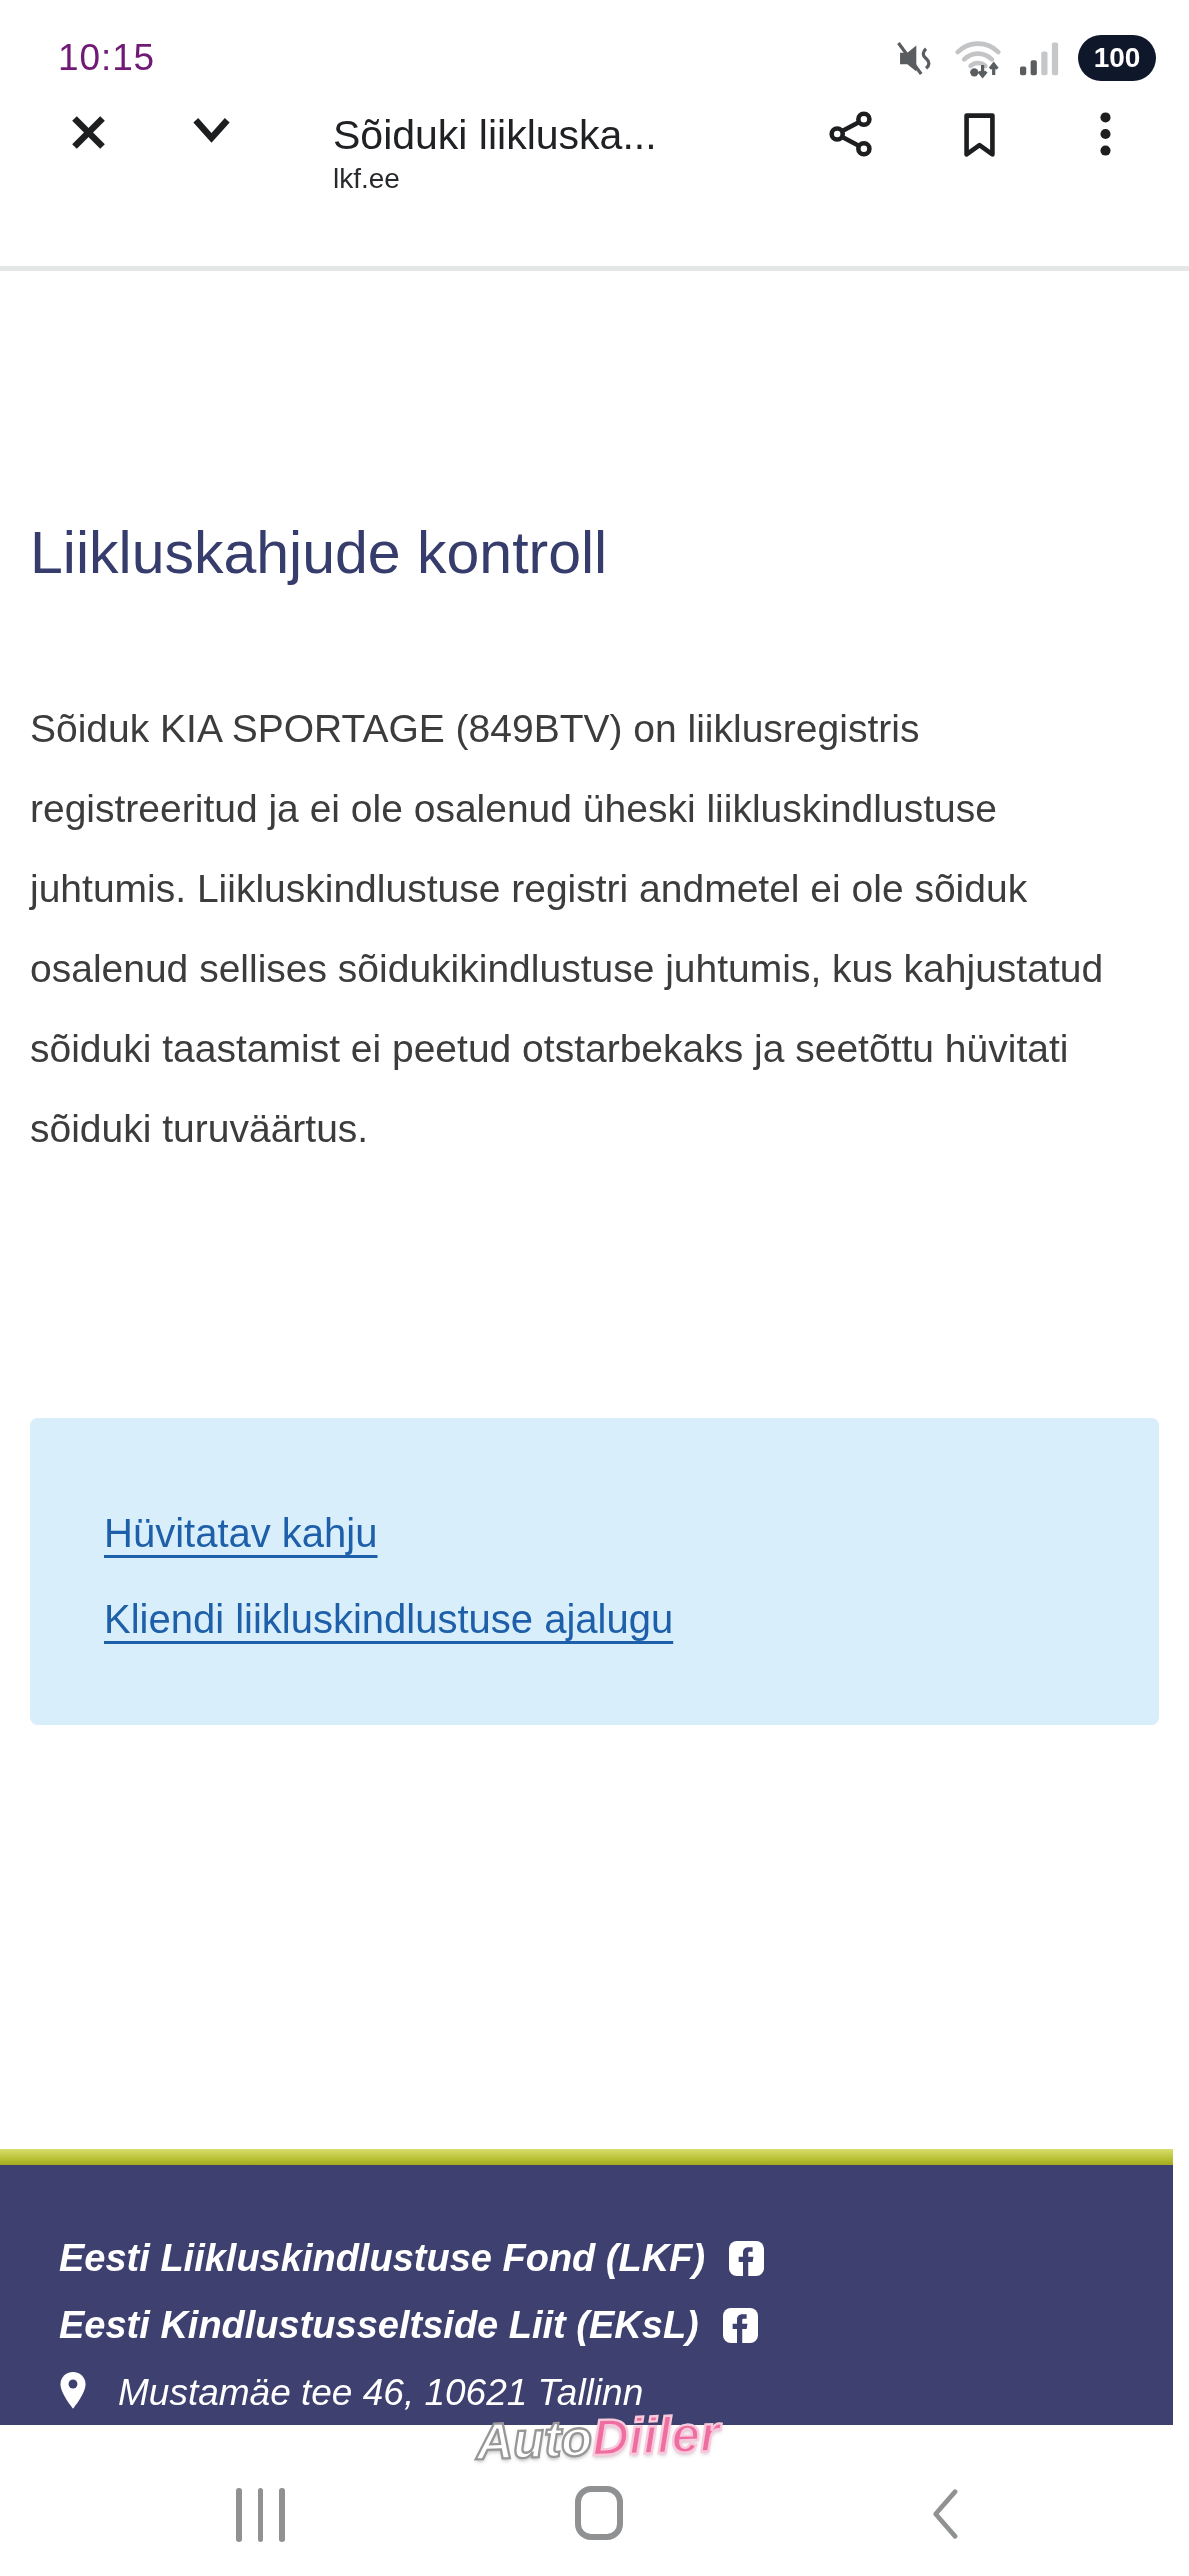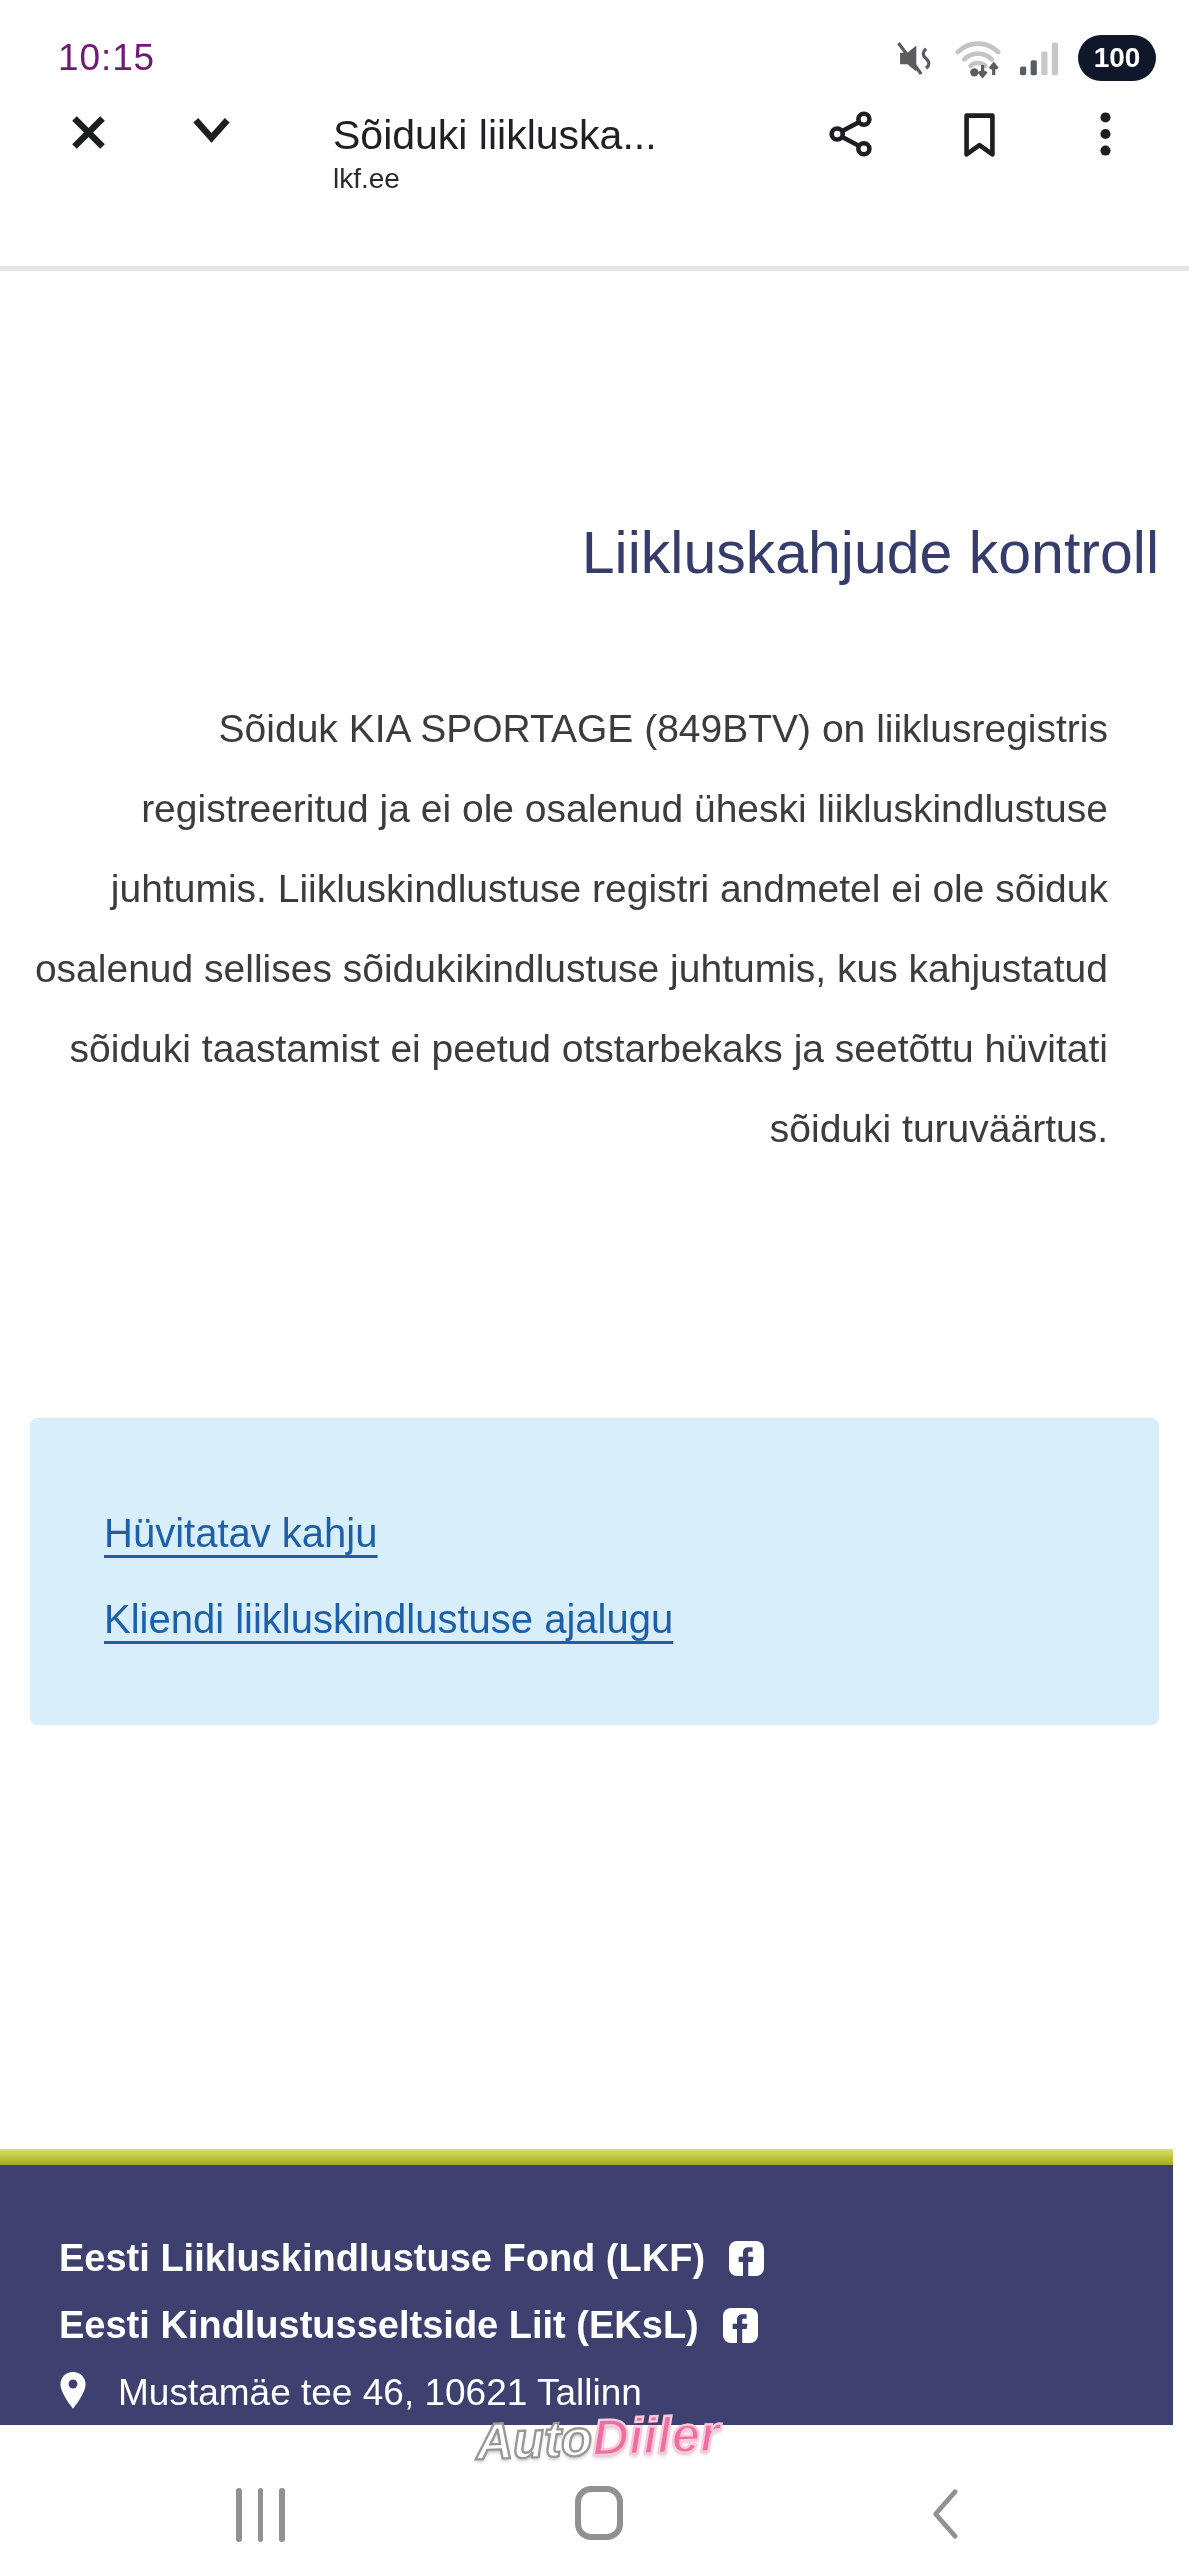--- a/index.html
+++ b/index.html
@@ -21,30 +21,30 @@
   .toolbar{height:160px;display:flex;align-items:flex-start;border-bottom:5.6px solid #e3e8e6;padding:0 76px 0 0;background:#fff;}
   .tb-btn{display:flex;align-items:center;justify-content:center;background:none;border:none;padding:0;cursor:pointer;}
   .btn-close{margin-left:67px;}
   .btn-collapse{margin-left:79px;}
   .title-group{margin-left:99px;display:flex;flex-direction:column;}
   .page-title{font-size:41px;line-height:48px;color:#202124;font-weight:400;}
   .page-url{font-size:28px;line-height:35px;color:#27292c;margin-top:1.9px;}
   .btn-share{margin-right:85px;}
   .btn-bookmark{margin-right:98px;}
   
-  main{padding:0 30px;text-align:right;}
+  main{padding:0 30px;}
   .h1{margin:251px 0 0;font-size:59px;line-height:63px;font-weight:400;color:#363c6b;}
   .body-p{margin:104px 0 0;font-size:39px;line-height:80px;color:#3c3c3c;max-width:1078px;}
   .card{margin-top:249px;background:#d9eefb;border-radius:7.4px;padding:91px 74px 82px;}
   .card-title{margin:0 0 58px;font-size:44px;line-height:52px;font-weight:700;color:#333a66;}
   .card a{display:table;font-size:40px;line-height:48px;color:#1d5fa9;margin-bottom:38px;
     text-decoration:underline;text-decoration-thickness:2.8px;text-underline-offset:8.4px;cursor:pointer;}
   .card a:last-child{margin-bottom:0;}
   
-  .bottom{position:absolute;left:0;right:16px;bottom:0;height:427px;}
+  .bottom{position:absolute;left:0;right:16px;bottom:0;height:427px;font-style:italic;}
   .stripe{height:16px;background:linear-gradient(180deg,#d8df6d 0%,#bcc43a 55%,#a2aa1c 100%);}
   footer{background:#3e4170;height:260px;padding:72px 59px 0;color:#fff;}
   .f-org{display:flex;align-items:center;font-size:38px;line-height:43px;font-weight:700;margin-bottom:24px;}
   .f-org .fb{margin-left:24px;display:flex;}
   .f-addr{display:flex;font-size:37px;line-height:43px;font-weight:400;gap:9px;}
   .f-addr .pin{margin-right:22px;display:flex;}
   
   .navbar{position:relative;height:151px;background:#fff;}
   .nav-btn{position:absolute;background:none;border:none;padding:0;cursor:pointer;}
   .recents{left:236px;top:63px;display:flex;gap:16px;}

